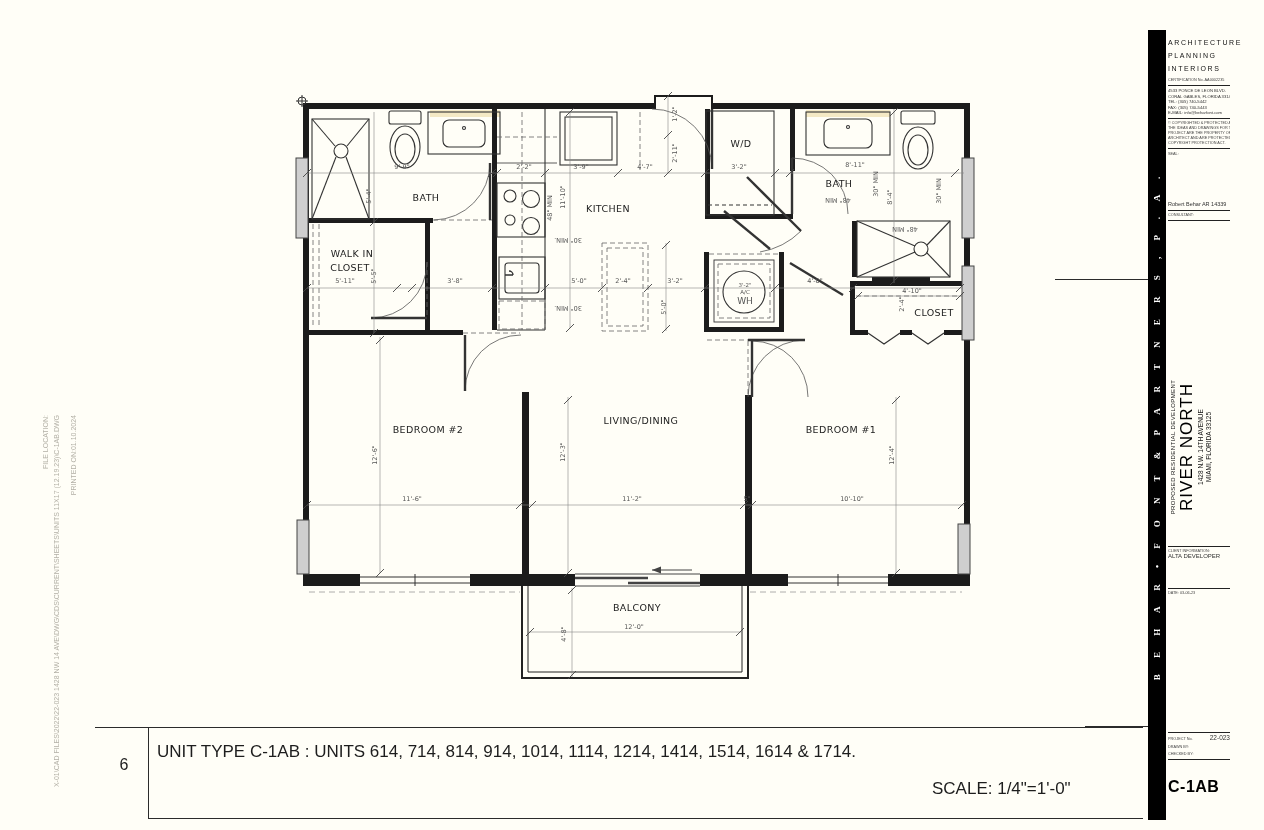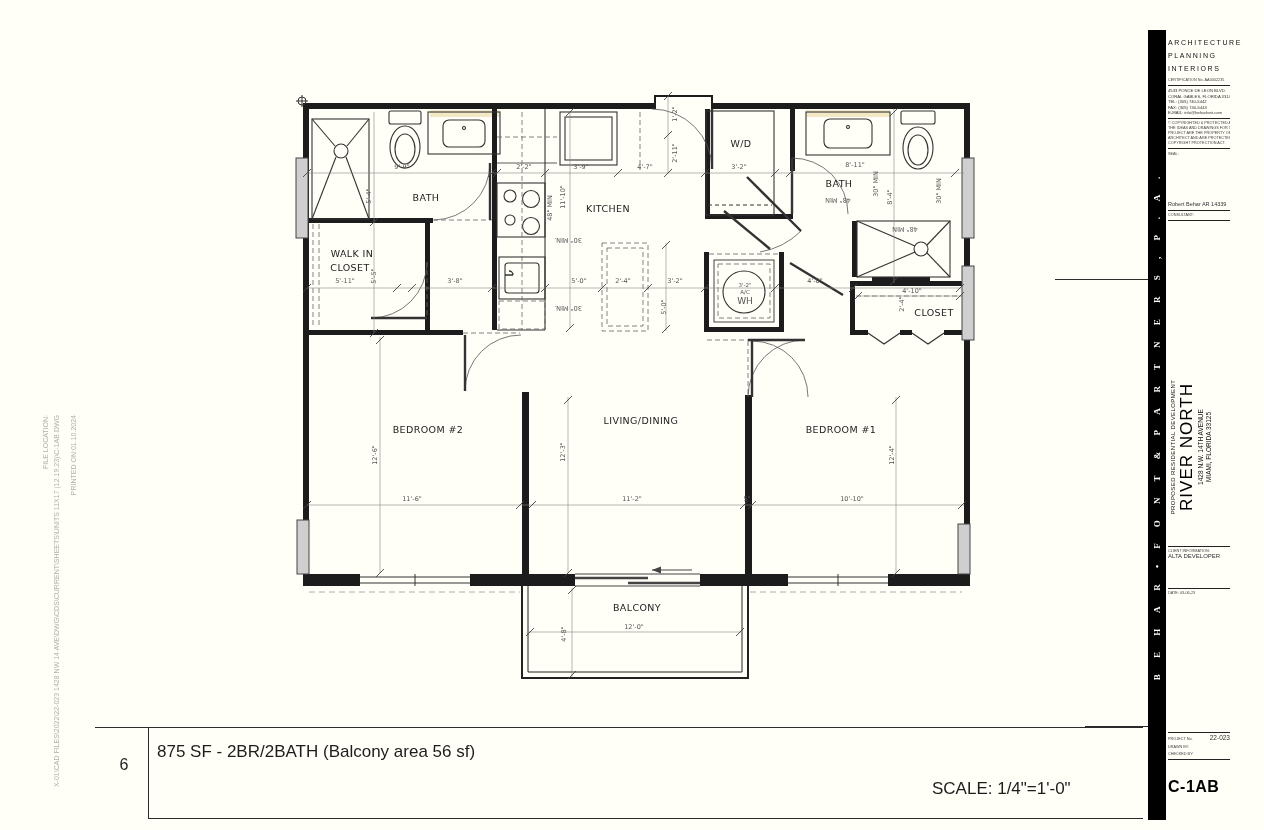--- a/index.html
+++ b/index.html
@@ -378,21 +378,21 @@
 </div>
 <div class="marginNote" style="left:68px;top:503px;width:88px;">
   <div>PRINTED ON:01.10.2024</div>
 </div>
 
 <div class="rule" style="left:95px;top:727px;width:1048px;height:1px;"></div>
 <div class="rule" style="left:148px;top:727px;width:1px;height:92px;"></div>
 <div class="rule" style="left:148px;top:818px;width:995px;height:1px;"></div>
 <div class="sheetNum">6</div>
 <div class="titleText">
-  <div>875 SF  - 2BR/2BATH (Balcony area 56 sf)</div>
+  <div>UNIT TYPE  C-1AB : UNITS 614, 714,  814, 914, 1014, 1114, 1214, 1414, 1514, 1614 &amp; 1714.</div>
 </div>
 <div class="scaleText">SCALE: 1/4"=1'-0"</div>
 
 <div class="sbBar"></div>
 <div class="sbBarText">B E H A R  •  F O N T  &amp;  P A R T N E R S ,   P . A .</div>
 <div class="rule" style="left:1055px;top:279px;width:93px;height:1px;"></div>
 <div class="rule" style="left:1085px;top:726px;width:63px;height:1px;"></div>
 
 <div class="sbCol">
 

